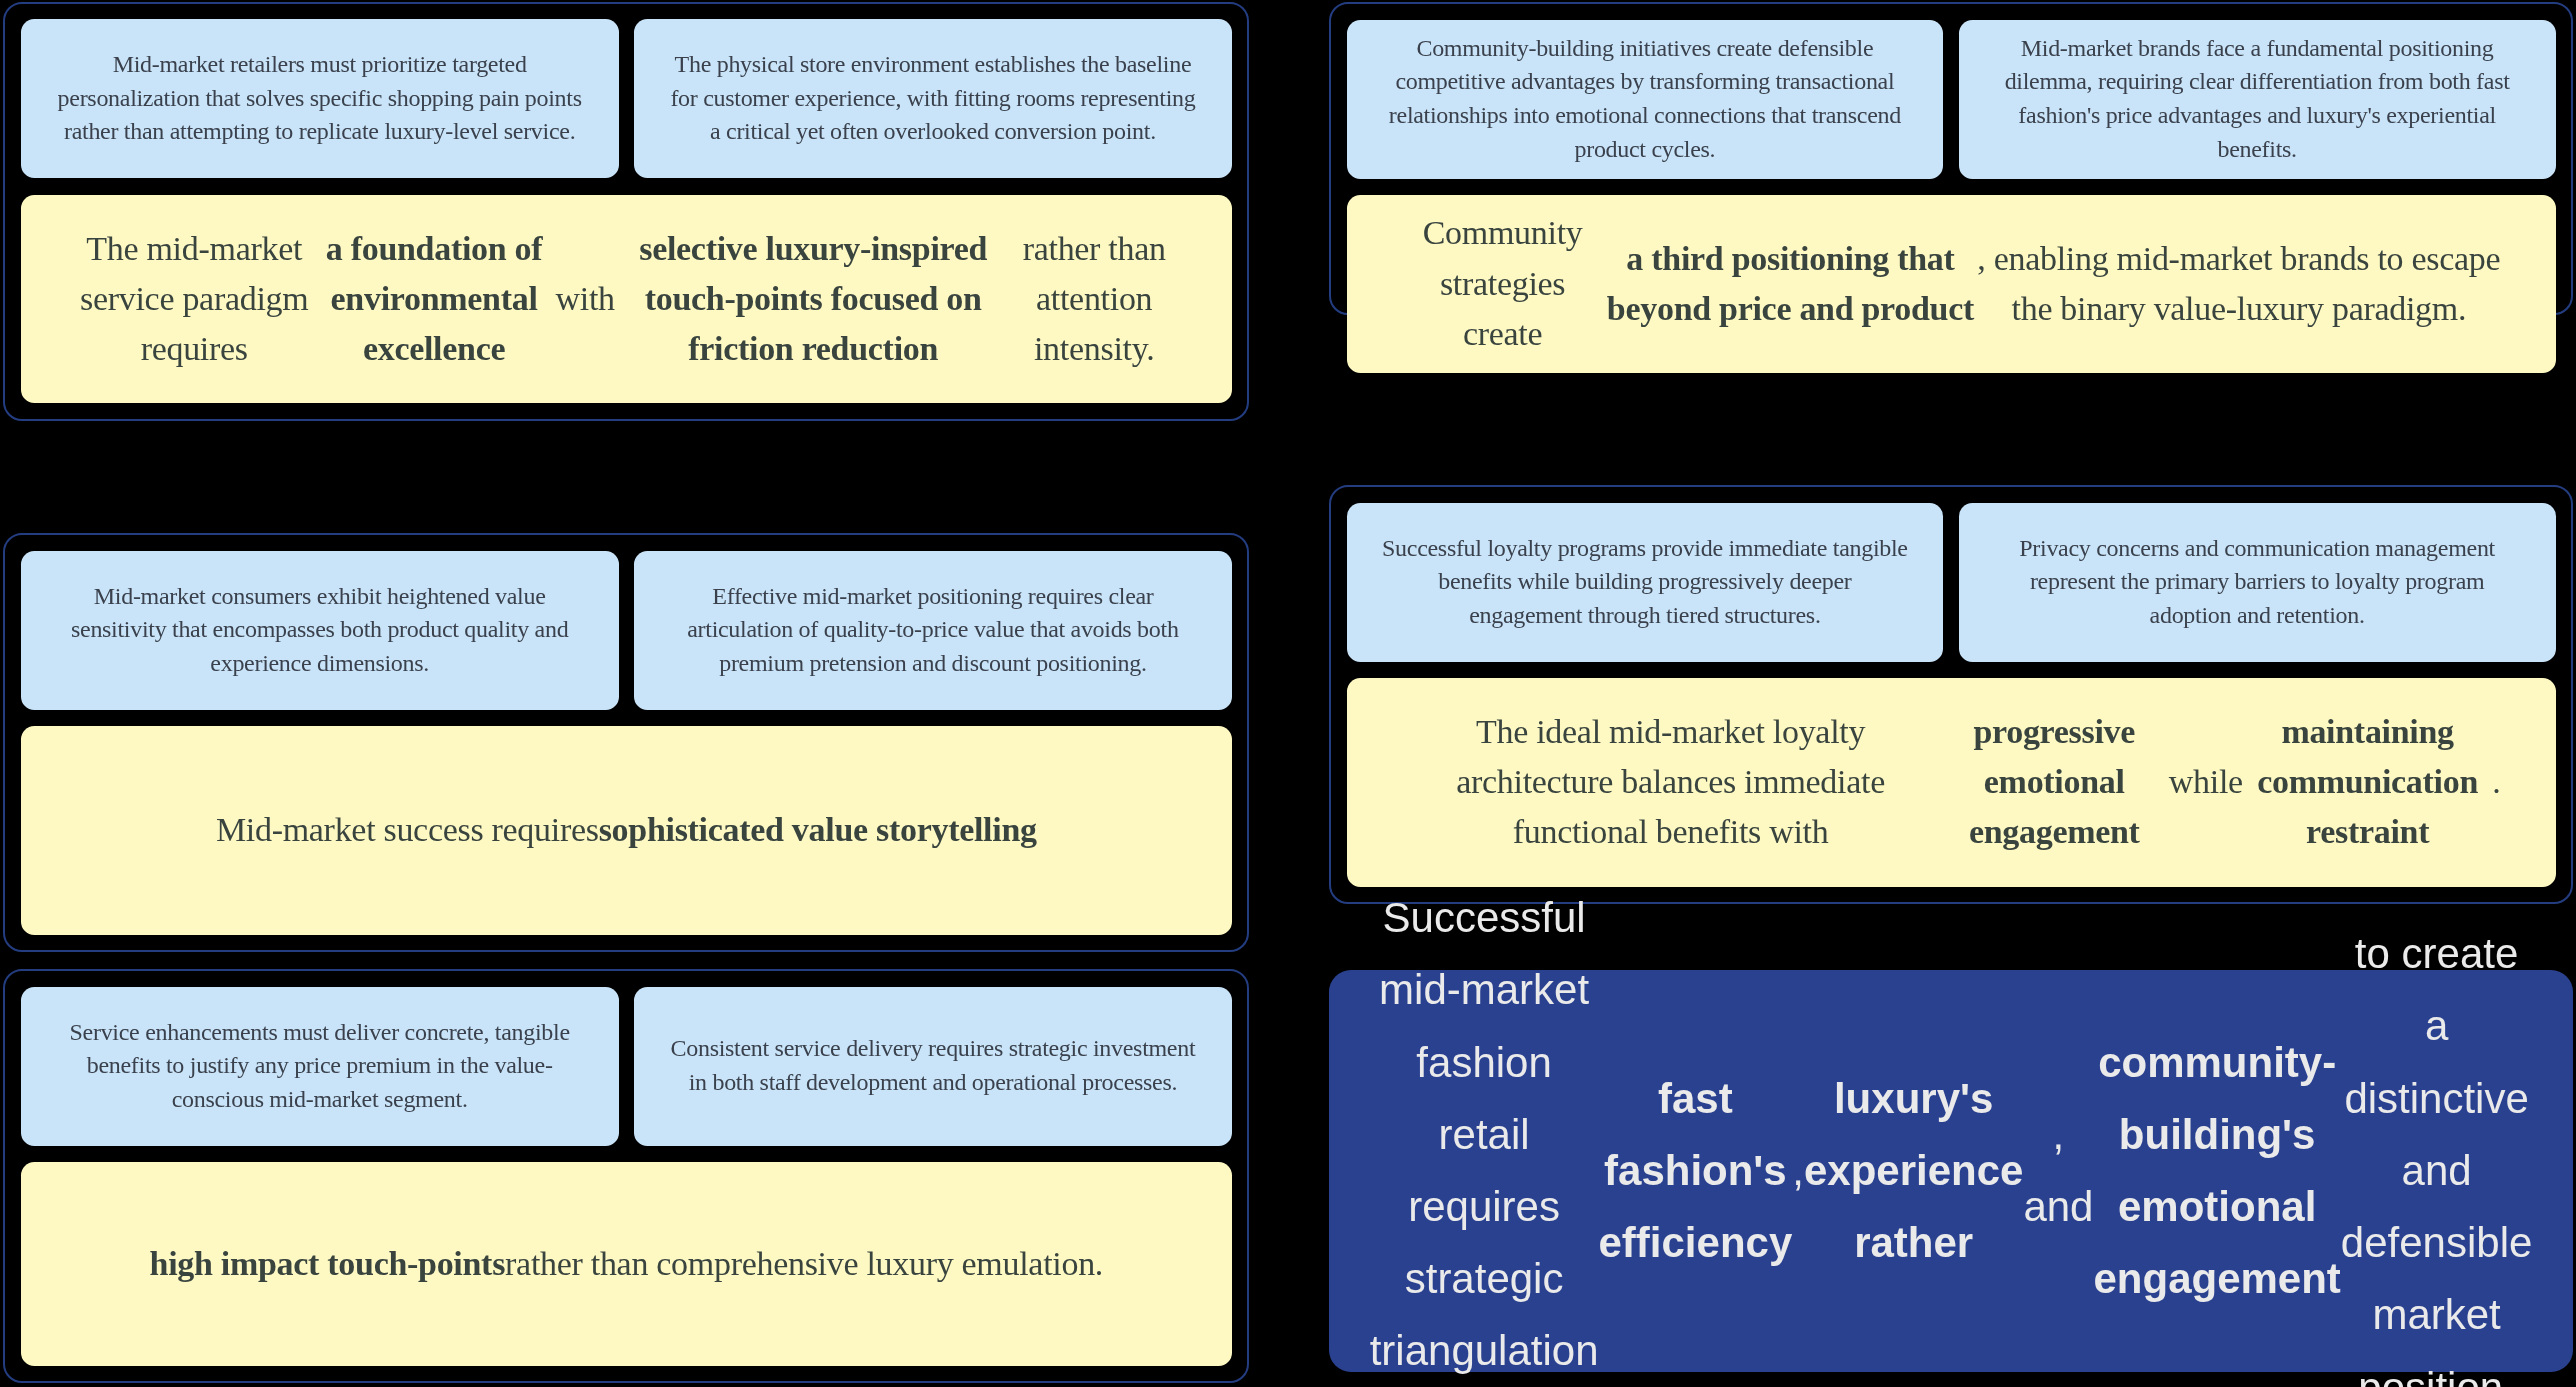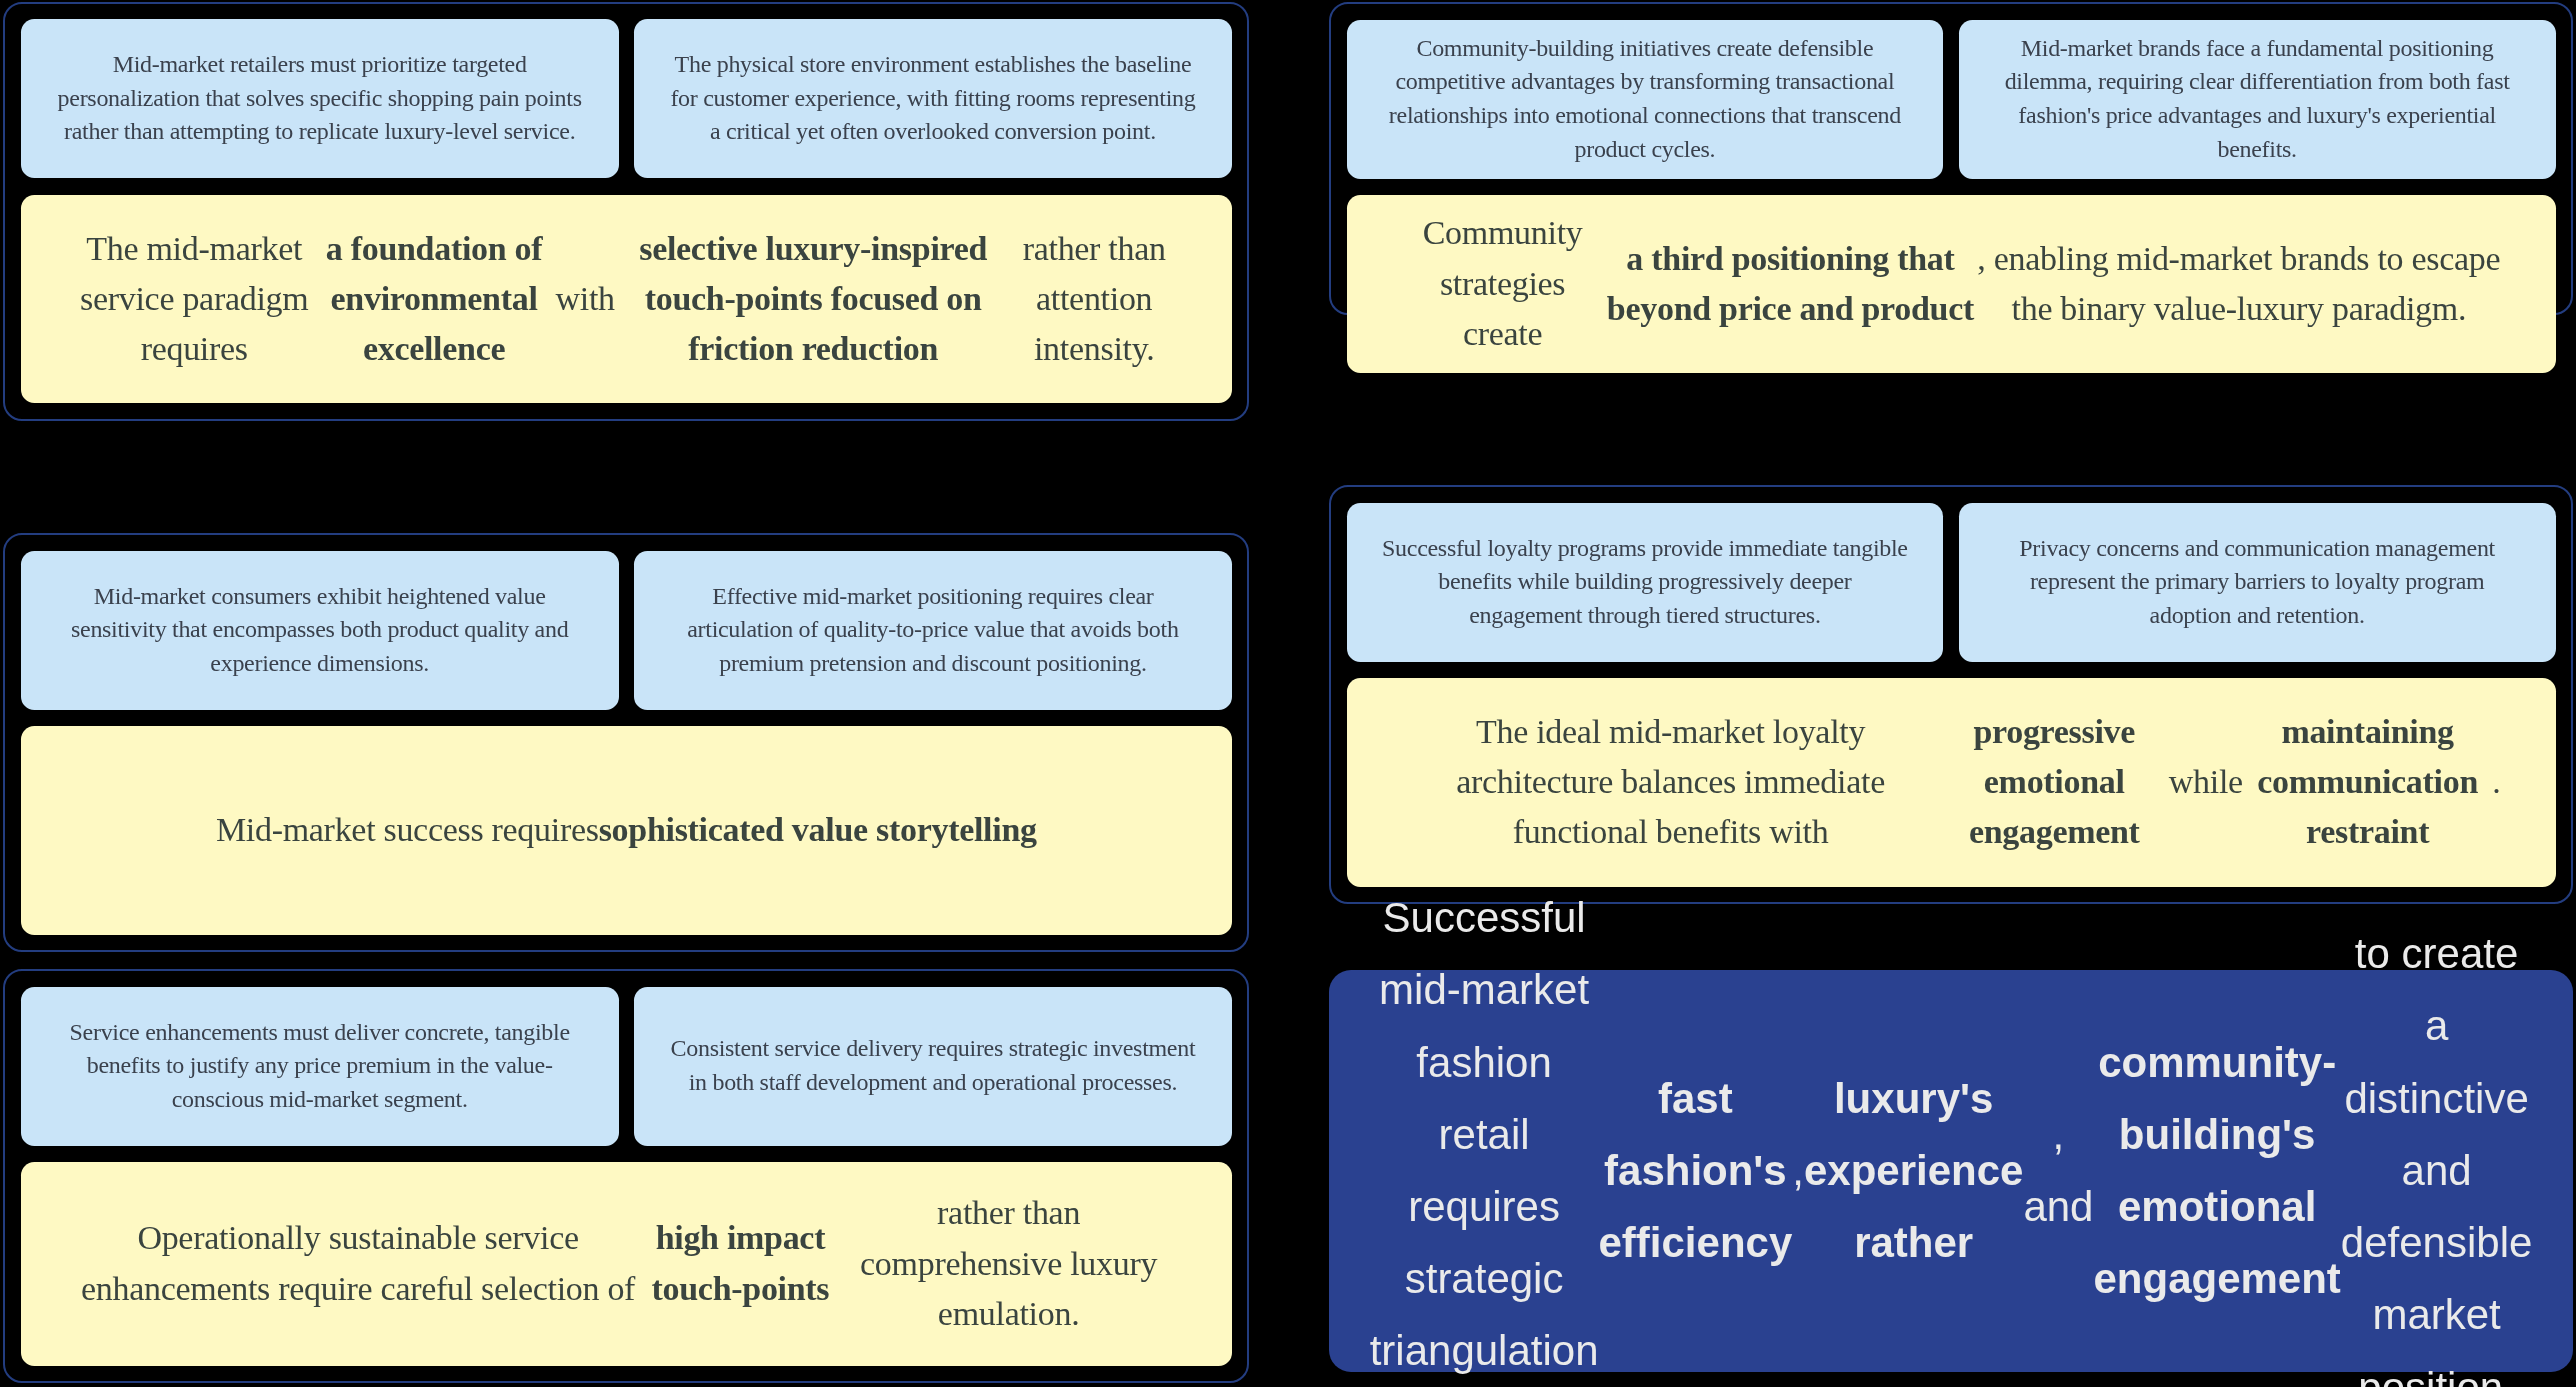--- a/index.html
+++ b/index.html
@@ -144,21 +144,20 @@
         <span>.</span>
       </div>
   </div>
 
   <div class="panel panel-5">
     <div class="premise-row">
       <div class="premise">Service enhancements must deliver concrete, tangible benefits to justify any price premium in the value-conscious mid-market segment.</div>
       <div class="premise">Consistent service delivery requires strategic investment in both staff development and operational processes.</div>
     </div>
     <div class="conclusion rich">
-        <span>Operationally sustainable service enhancements require careful selection of </span>
         <b>high impact touch-points</b>
         <span> rather than comprehensive luxury emulation.</span>
       </div>
   </div>
 
   <div class="final-box rich">
       <span>Successful mid-market fashion retail requires strategic triangulation between </span>
       <b>fast fashion's efficiency</b>
       <span>, </span>
       <b>luxury's experience rather</b>

